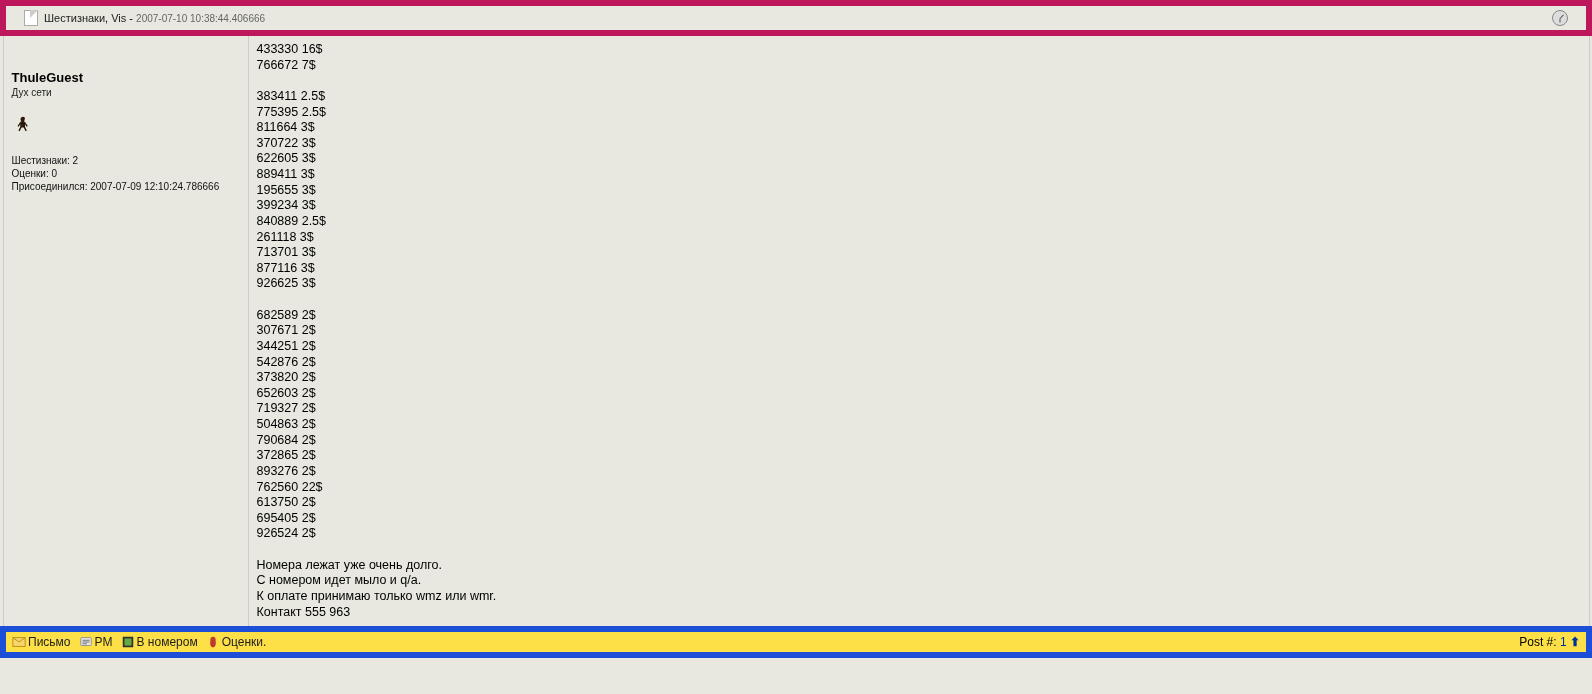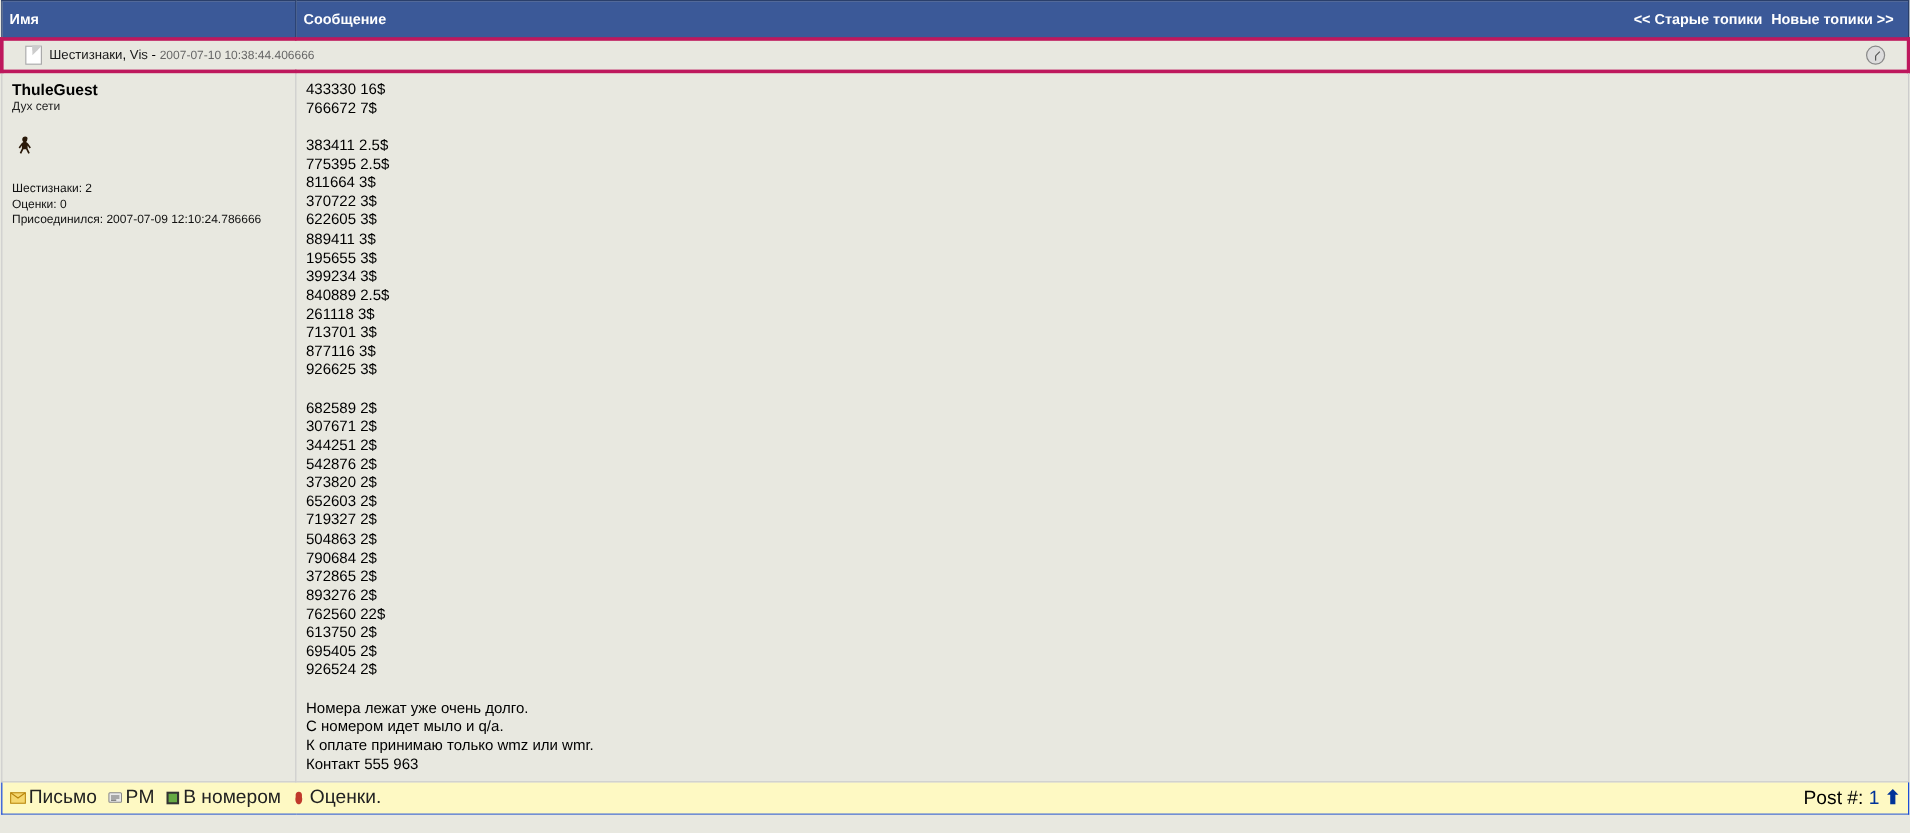--- a/index.html
+++ b/index.html
@@ -20,21 +20,21 @@
     font-weight: bold;
     padding: 4px 6px;
     border: 1px solid #2a3f6b;
     font-size: 12px;
   }
   .hdr a { color: #fff; text-decoration: none; }
   .navlinks { text-align: right; white-space: nowrap; padding: 4px 6px; }
   .navlinks a { color: #fff; font-weight: bold; text-decoration: none; margin-left: 4px; }
   .topicrow td {
     background: #e8e8e0;
-    border: 3px solid #be185d;
+    border: 6px solid #be185d;
     padding: 4px 18px;
     vertical-align: middle;
   }
   .topic-left { display: flex; align-items: center; gap: 6px; }
   .topic-title { color: #1a1a1a; font-weight: normal; }
   .topic-author { color: #1a1a1a; }
   .topic-date { color: #666; font-size: 10px; }
   .clock-icon {
     width: 16px; height: 16px; border-radius: 50%;
     border: 1px solid #888; background: #ddd; position: relative;
@@ -54,64 +54,52 @@
     content: ""; position: absolute; right: -1px; top: -1px;
     border: 4px solid transparent; border-left-color: #ccc; border-top-color: #ccc;
   }
   .bodyrow td {
     background: #e8e8e0;
     border: 1px solid #ccc;
     padding: 6px 8px;
     vertical-align: top;
   }
   .usercell { width: 245px; font-size: 11px; }
-  .username { font-weight: bold; font-size: 13px; margin-bottom: 2px; }
+  .username { font-weight: bold; font-size: 13px; margin-bottom: 2px; margin-top: 28px; }
   .usertitle { font-size: 10px; color: #222; margin-bottom: 16px; }
   .avatar {
     width: 22px; height: 22px; margin-bottom: 18px;
     display: inline-block; position: relative;
   }
   .avatar svg { width: 22px; height: 22px; }
   .ustats { font-size: 10px; color: #111; line-height: 1.3; }
   .msgcell {
     font-size: 12.5px;
     line-height: 1.25;
     font-family: Verdana, Arial, sans-serif;
     white-space: pre-line;
   }
   .footrow td {
-    background: #fef9c3;
-    border: 1px solid #1d4ed8;
+    background: #fde047;
+    border: 6px solid #1d4ed8;
     padding: 3px 6px;
-    font-size: 16px;
+    font-size: 12px;
   }
   .actions { display: flex; gap: 8px; align-items: center; }
   .act { display: inline-flex; align-items: center; gap: 2px; text-decoration: none; color: #222; cursor: pointer; }
   .act .ico { width: 14px; height: 14px; display: inline-flex; align-items: center; justify-content: center; }
   .postnum { text-align: right; }
   .postnum a { color: #003399; text-decoration: none; }
   .up-arrow { color: #2a8a2a; font-weight: bold; }
 </style>
 </head>
 <body>
 
 <table class="main">
   <tbody>
-      <tr>
-    <td class="hdr" style="width:160px;">Имя</td>
-    <td class="hdr">
-      <div style="display:flex; justify-content:space-between; align-items:center;">
-        <span>Сообщение</span>
-        <span class="navlinks">
-          <a href="#">&lt;&lt; Старые топики</a>
-          <a href="#">Новые топики &gt;&gt;</a>
-        </span>
-      </div>
-    </td>
-  </tr>
 
   <tr class="topicrow">
     <td colspan="2">
       <div style="display:flex; justify-content:space-between; align-items:center;">
         <div class="topic-left">
           <span class="page-icon"></span>
           <span>
             <span class="topic-title">Шестизнаки</span>,
             <span class="topic-author">Vis</span>
             - <span class="topic-date">2007-07-10 10:38:44.406666</span>

